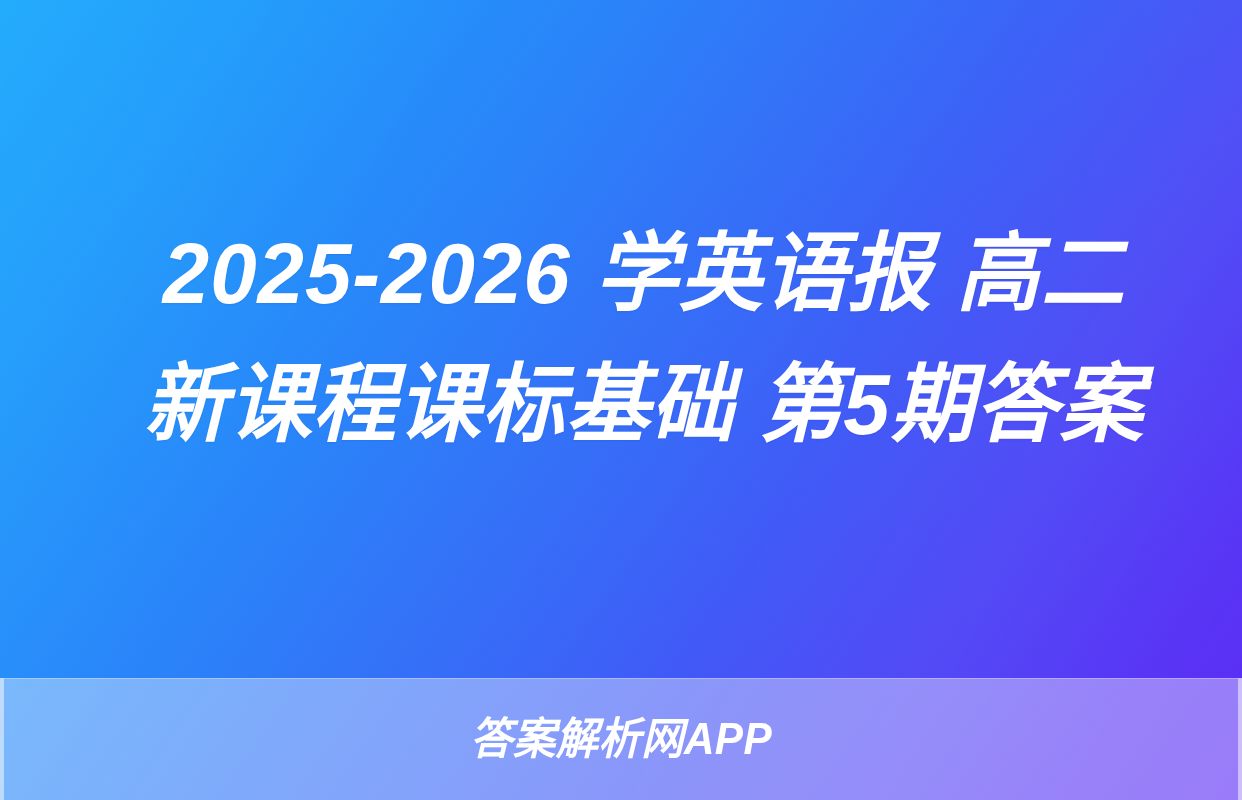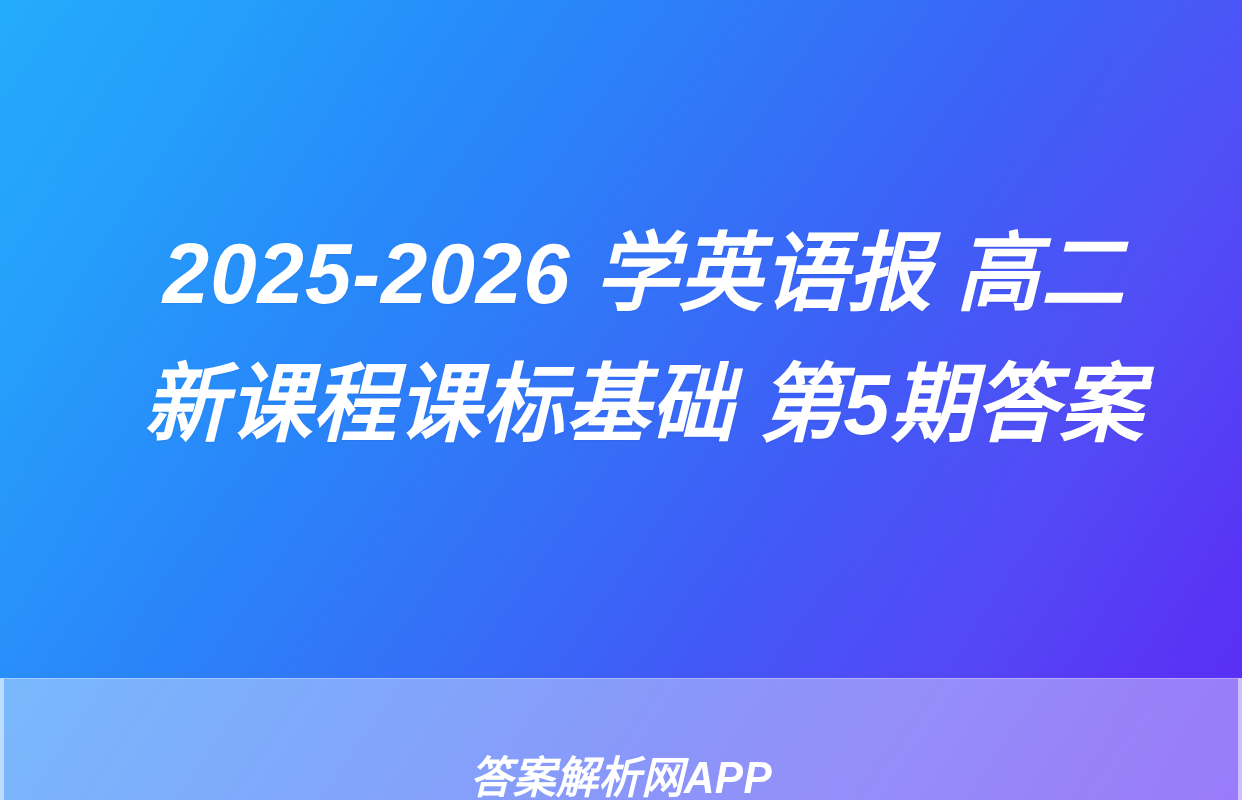--- a/index.html
+++ b/index.html
@@ -71,21 +71,21 @@
 
   
   .footer-band {
     position: absolute;
     left: 0;
     right: 0;
     bottom: 0;
     height: 122px;
     background: rgba(255, 255, 255, 0.38);
     display: flex;
-    align-items: flex-end;
+    align-items: center;
     justify-content: center;
     box-sizing: border-box;
     border-left: 4px solid rgba(255,255,255,0.50);
     border-right: 4px solid rgba(255,255,255,0.50);
   }
 
   .footer-band .edge-top {
     position: absolute;
     left: 0;
     right: 0;

